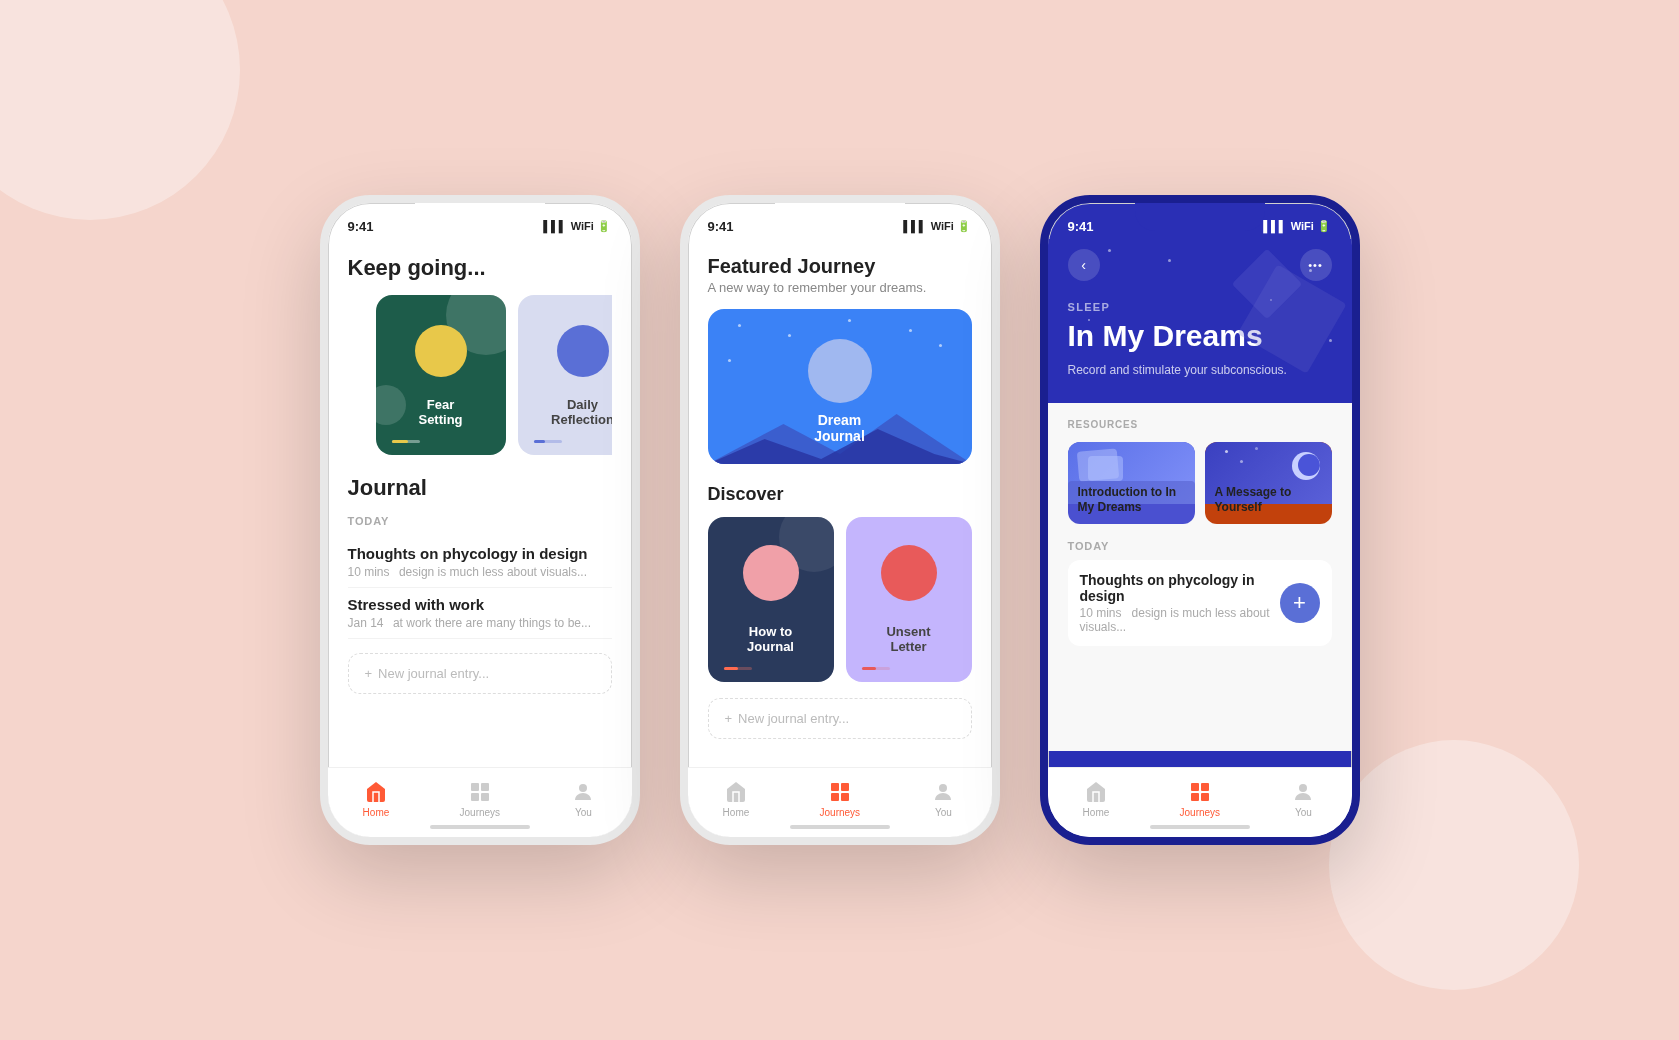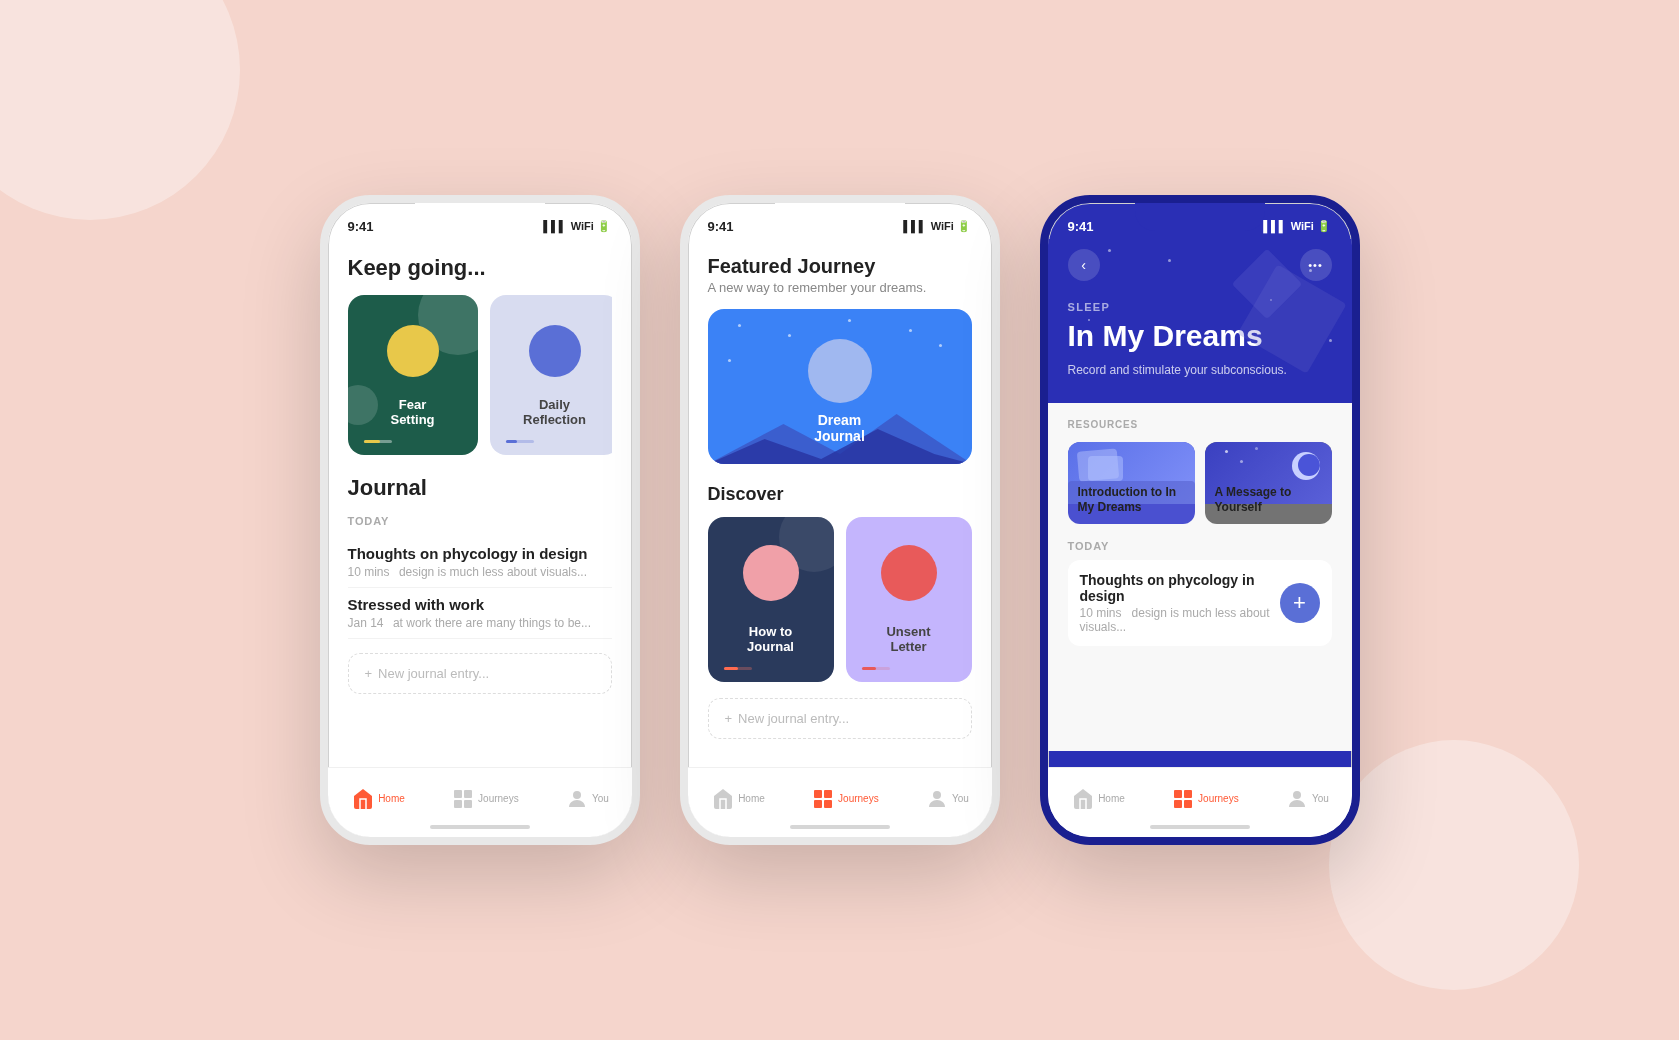--- a/index.html
+++ b/index.html
@@ -94,21 +94,21 @@
       align-items: center;
       justify-content: space-around;
       padding-bottom: 8px;
     }
     .dark-phone .bottom-nav {
       background: white;
     }
 
     .nav-item {
       display: flex;
-      flex-direction: row;
+      flex-direction: column;
       align-items: center;
       gap: 2px;
       cursor: pointer;
     }
     .nav-icon {
       width: 26px;
       height: 26px;
       display: flex;
       align-items: center;
       justify-content: center;
@@ -158,20 +158,21 @@
       height: 160px;
       border-radius: 16px;
       position: relative;
       overflow: hidden;
       flex-shrink: 0;
       cursor: pointer;
     }
 
     .card-fear {
       background: #1d5c4a;
+      margin-left: 28px;
     }
     .card-daily {
       background: #d8dcf0;
     }
 
     .card-circle {
       width: 52px;
       height: 52px;
       border-radius: 50%;
       position: absolute;
@@ -767,21 +768,21 @@
 
           <div class="resource-card">
             <div class="res-top res-top-blue">
               <div style="position:absolute;top:8px;left:10px;width:40px;height:30px;background:rgba(200,210,255,0.4);border-radius:4px;transform:rotate(-5deg);"></div>
               <div style="position:absolute;top:14px;left:20px;width:35px;height:25px;background:rgba(180,195,255,0.5);border-radius:4px;"></div>
               <div style="position:absolute;bottom:-2px;right:0;left:0;height:25px;background:rgba(80,90,200,0.5);border-radius:4px 4px 0 0;"></div>
             </div>
             <div class="resource-card-label">Introduction to In My Dreams</div>
           </div>
 
-          <div class="resource-card" style="background:#737373;">
+          <div class="resource-card" style="background:#c2410c;">
             <div class="res-top res-top-dark">
 
               <div style="position:absolute;top:10px;right:12px;width:28px;height:28px;border-radius:50%;background:#c8d0ff;overflow:hidden;">
                 <div style="position:absolute;top:2px;left:6px;width:22px;height:22px;border-radius:50%;background:#4a54d8;"></div>
               </div>
               <div class="hdr-star" style="top:8px;left:20px;background:rgba(255,255,255,0.7);"></div>
               <div class="hdr-star" style="top:18px;left:35px;background:rgba(255,255,255,0.5);"></div>
               <div class="hdr-star" style="top:5px;left:50px;background:rgba(255,255,255,0.4);"></div>
             </div>
             <div class="resource-card-label">A Message to Yourself</div>

